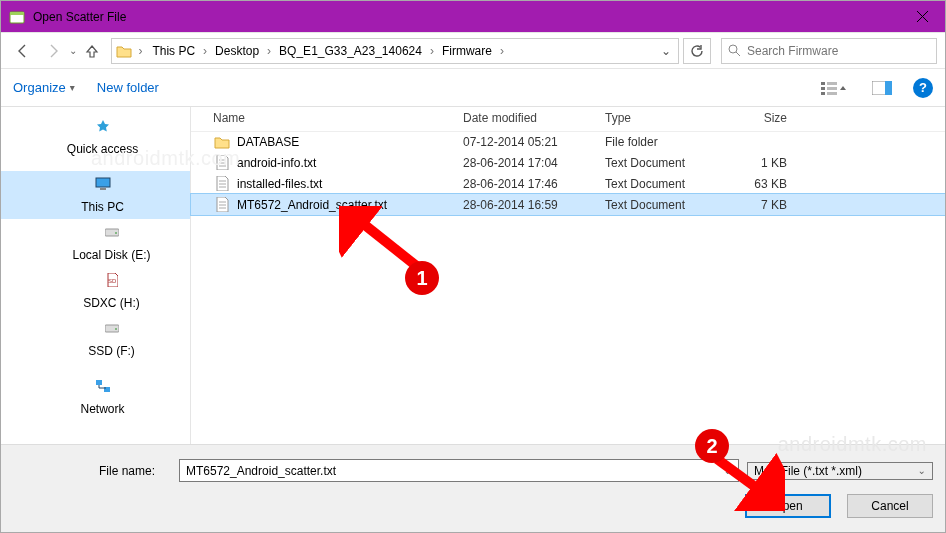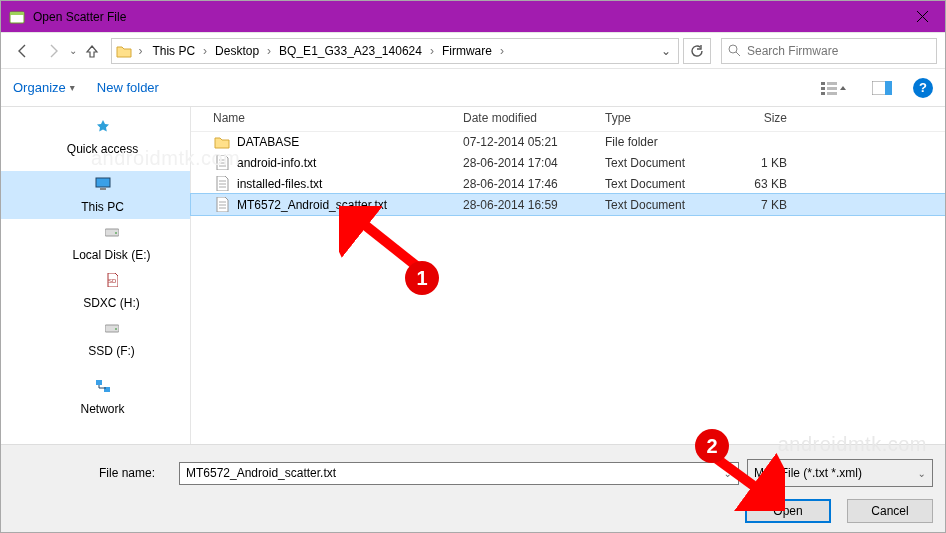--- a/index.html
+++ b/index.html
@@ -54,21 +54,21 @@
 .fdate { width:142px; color:#333; }
 .ftype { width:118px; color:#333; }
 .fsize { width:80px; text-align:right; padding-right:16px; color:#333; }
 
 
 .bottompanel { position:absolute; left:0; bottom:0; right:0; height:88px; background:#f0f0f0; border-top:1px solid #ddd; }
 .fnrow { display:flex; align-items:center; margin:14px 12px 0 0; }
 .fnlabel { width:178px; text-align:right; padding-right:24px; font-size:12px; }
 .fninput { flex:1; height:23px; border:1px solid #7a7a7a; background:#fff; padding:0 6px; font-size:12px; display:flex; align-items:center; justify-content:space-between; }
 .fninput input { border:none; outline:none; flex:1; font-size:12px; }
-.filterbox { width:186px; height:28px; border:1px solid #7a7a7a; background:#eee; margin-left:8px; padding:0 6px; display:flex; align-items:center; justify-content:space-between; font-size:12px; }
+.filterbox { width:186px; height:18px; border:1px solid #7a7a7a; background:#eee; margin-left:8px; padding:0 6px; display:flex; align-items:center; justify-content:space-between; font-size:12px; }
 .btnrow { display:flex; justify-content:flex-end; gap:16px; margin:12px 12px 0 0; }
 .btn { width:86px; height:24px; border:1px solid #aeaeae; background:#e1e1e1; font-size:12px; display:flex; align-items:center; justify-content:center; cursor:pointer; }
 .btn.primary { border:2px solid #0078d7; background:#e1e1e1; }
 
 
 .arrow-ann { position:absolute; pointer-events:none; }
 .circle-num { width:34px; height:34px; border-radius:50%; background:#e60000; color:#fff; display:flex; align-items:center; justify-content:center; font-size:20px; font-weight:bold; position:absolute; pointer-events:none; }
 
 .chev { font-size:10px; color:#666; }
 

